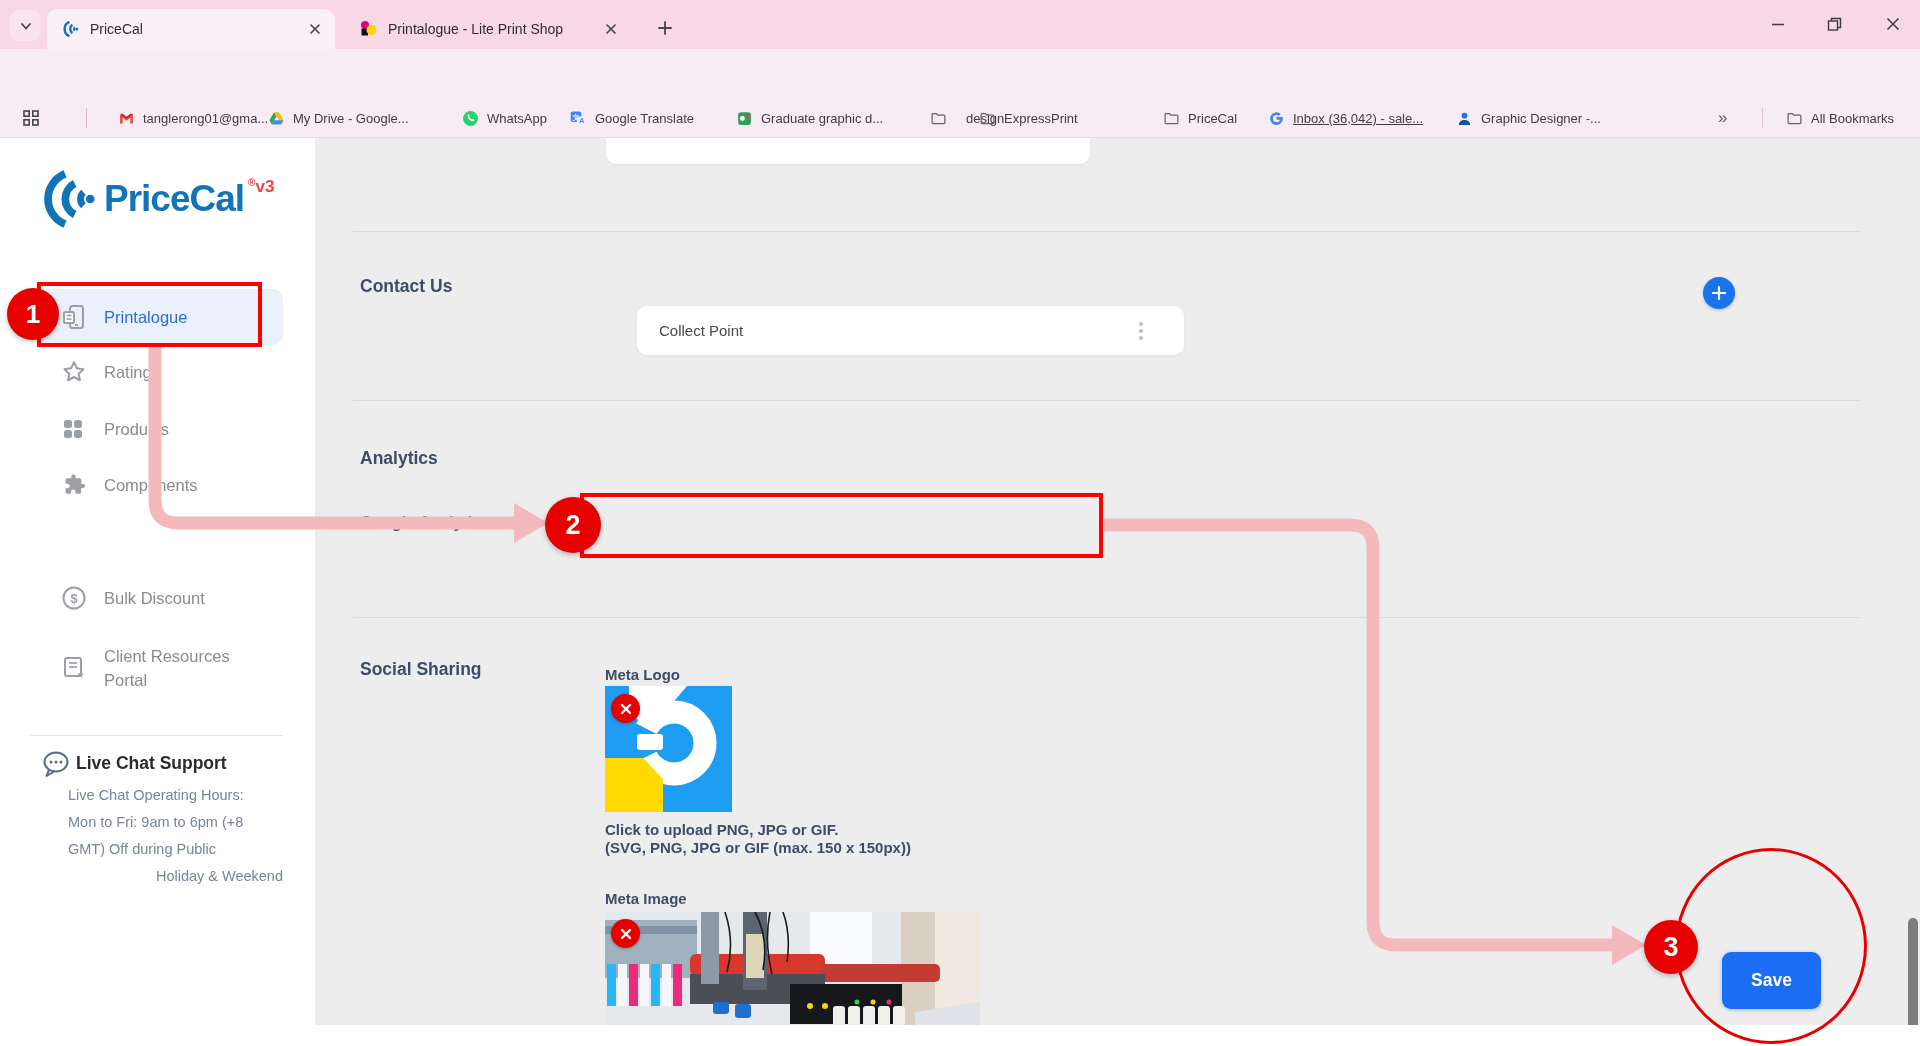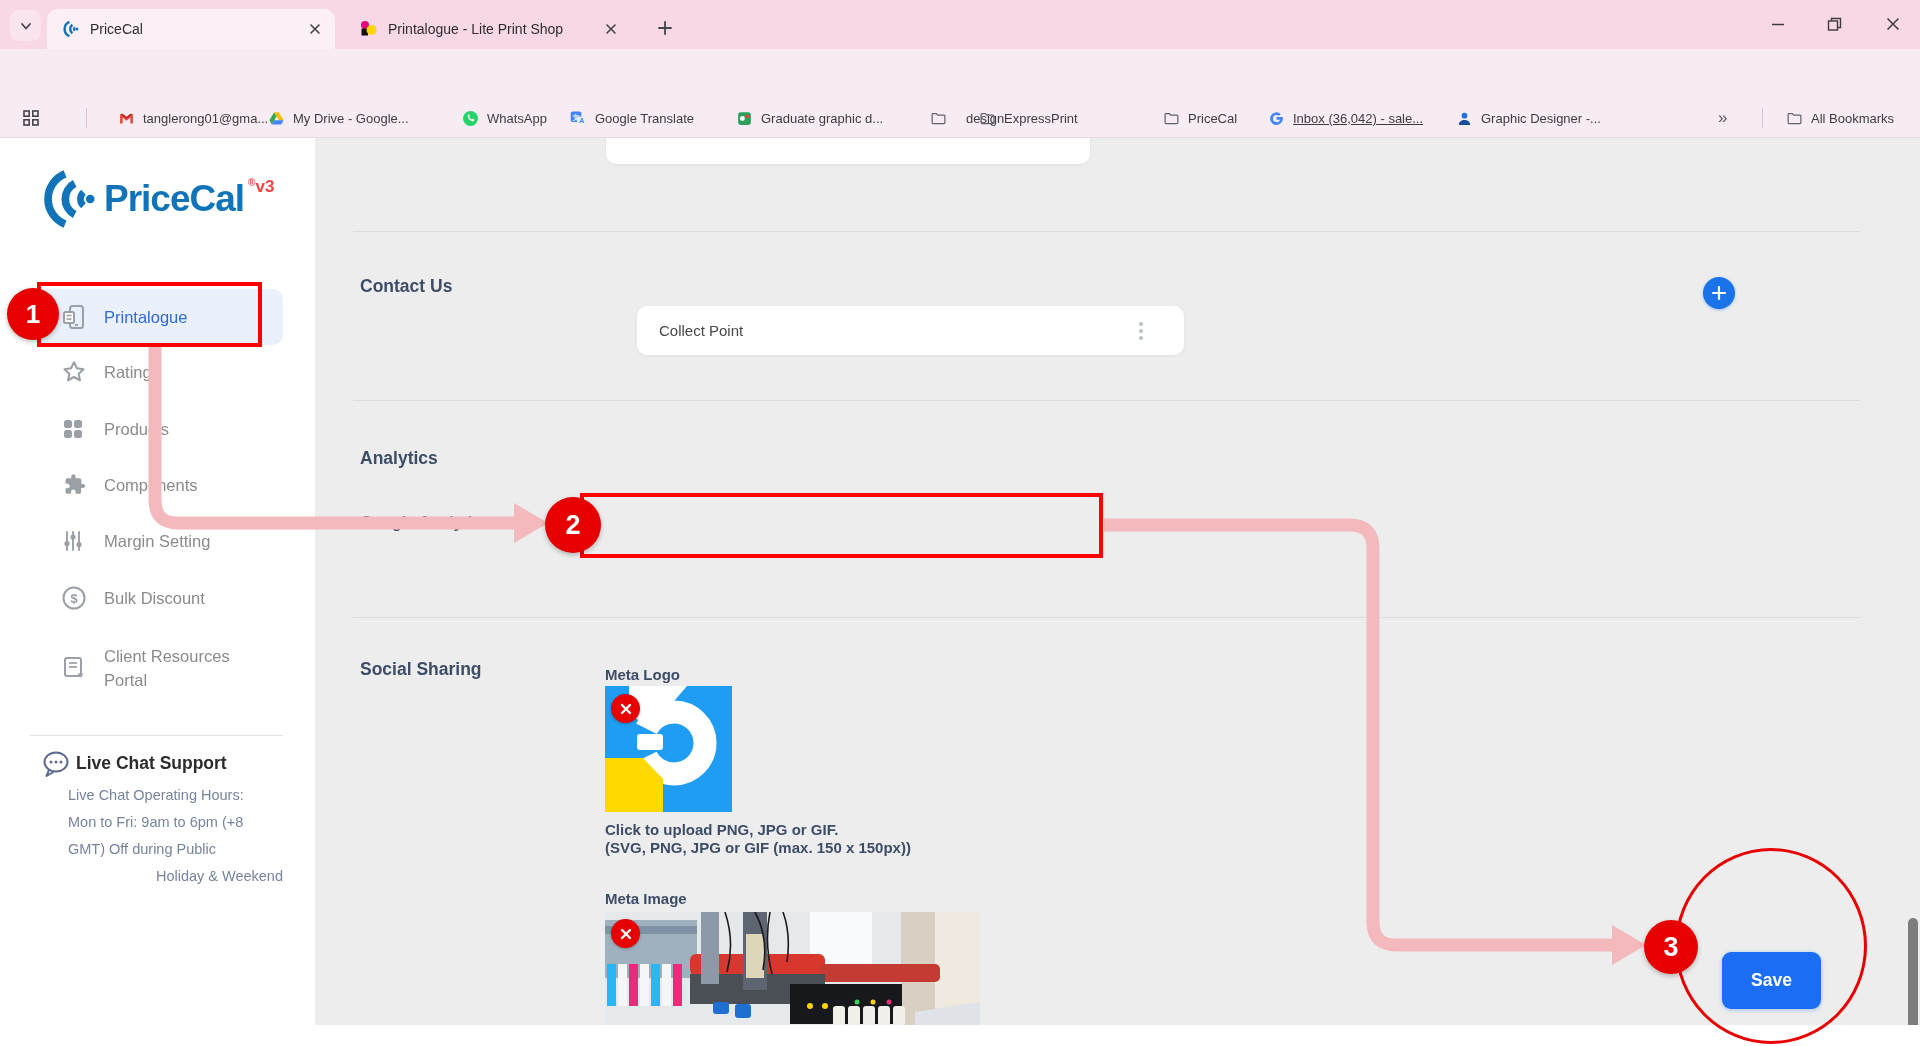--- a/index.html
+++ b/index.html
@@ -385,37 +385,20 @@
 
       <div class="navitem" style="top:319px;">
         <span class="nicon">
           <svg width="26" height="26" viewBox="0 0 24 24">
               <path d="M20.5 11h-1.7V7.4c0-.9-.8-1.7-1.7-1.7h-3.6V4c0-1.1-.9-2-2-2s-2 .9-2 2v1.7H5.9c-.9 0-1.7.8-1.7 1.7v3.4H6c1.2 0 2.1 1 2.1 2.1S7.2 15 6 15H4.2v3.4c0 .9.8 1.7 1.7 1.7h3.4v-1.8c0-1.2 1-2.1 2.1-2.1s2.1 1 2.1 2.1v1.8h3.4c.9 0 1.7-.8 1.7-1.7v-3.6h1.7c1.1 0 2-.9 2-2s-.7-1.8-1.8-1.8z" fill="#9aa0a6"></path>
             </svg>
         </span>
         <span class="nlabel">Components</span>
       </div>
 
-      <div class="navitem" style="top:375px;">
-        <span class="nicon">
-          <svg width="24" height="24" viewBox="0 0 24 24">
-              <g stroke="#9aa0a6" stroke-width="1.9" stroke-linecap="round">
-                <line x1="6" y1="3" x2="6" y2="21"></line>
-                <line x1="12" y1="3" x2="12" y2="21"></line>
-                <line x1="18" y1="3" x2="18" y2="21"></line>
-              </g>
-              <g fill="#9aa0a6">
-                <circle cx="6" cy="14.5" r="2.6"></circle>
-                <circle cx="12" cy="8" r="2.6"></circle>
-                <circle cx="18" cy="15.5" r="2.6"></circle>
-              </g>
-            </svg>
-        </span>
-        <span class="nlabel">Margin Setting</span>
-      </div>
 
       <div class="navitem" style="top:432px;">
         <span class="nicon">
           <svg width="26" height="26" viewBox="0 0 26 26">
               <circle cx="13" cy="13" r="10.5" fill="none" stroke="#9aa0a6" stroke-width="2"></circle>
               <text x="13" y="18" text-anchor="middle" font-size="13" font-weight="bold" fill="#9aa0a6" font-family="Liberation Sans,sans-serif">$</text>
             </svg>
         </span>
         <span class="nlabel">Bulk Discount</span>
       </div>

